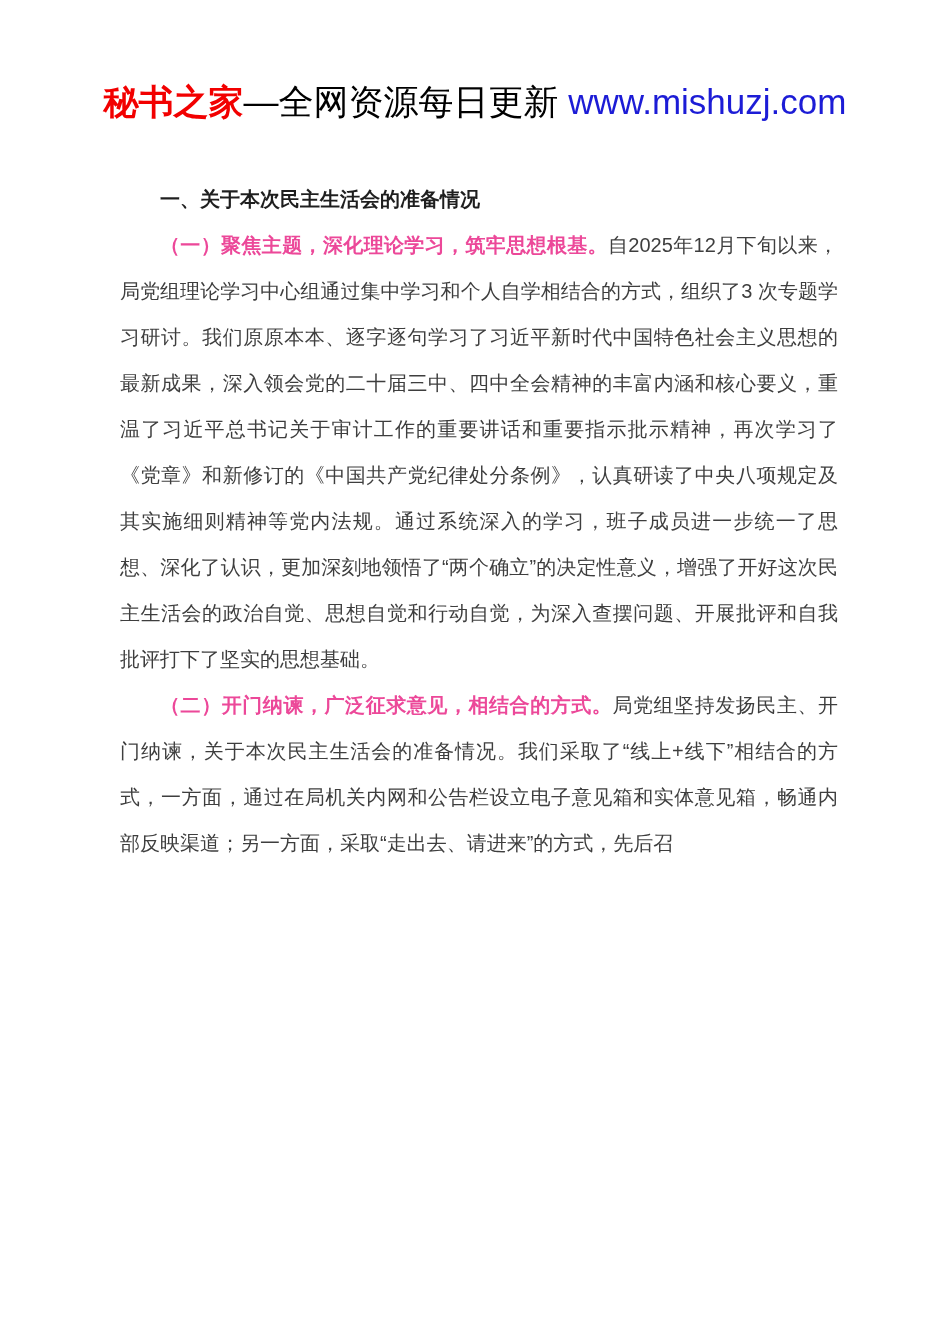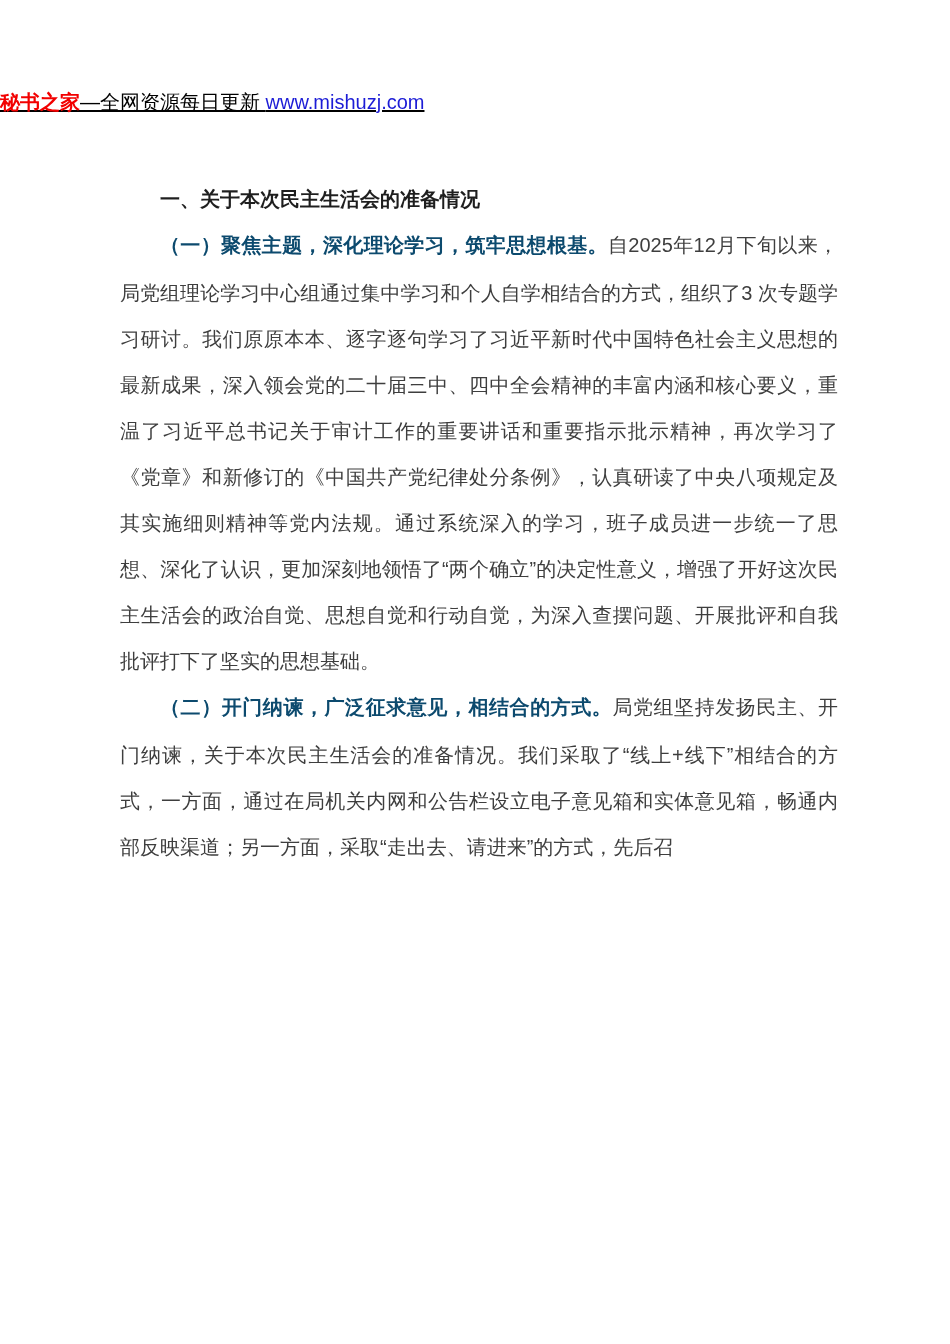--- a/index.html
+++ b/index.html
@@ -14,25 +14,25 @@
     overflow: hidden;
   }
   .page {
     box-sizing: border-box;
     width: 950px;
     height: 1344px;
     padding-top: 84px;
     background: #ffffff;
   }
   .header {
-    font-size: 20px;
+    text-align: center;
+    font-size: 35px;
     line-height: 36px;
     color: #000000;
     white-space: nowrap;
-    text-decoration: underline;
   }
   .site-name {
     color: #f20000;
     font-weight: bold;
   }
   .tagline {
     color: #000000;
     font-weight: normal;
   }
   .site-url {
@@ -52,22 +52,21 @@
     text-indent: 2em;
     font-weight: bold;
     color: #1e1e1e;
   }
   .para {
     margin: 0;
     text-indent: 2em;
   }
   .lead {
     font-weight: bold;
-    color: #0c4a6e;
-    font-family: Liberation Mono, monospace;
+    color: #ec4899;
   }
 </style>
 </head>
 <body>
 
 <div class="page">
 
   <div class="header">
     <span class="site-name">秘书之家</span><span class="tagline">—全网资源每日更新 </span><a class="site-url">www.mishuzj.com</a>
   </div>

